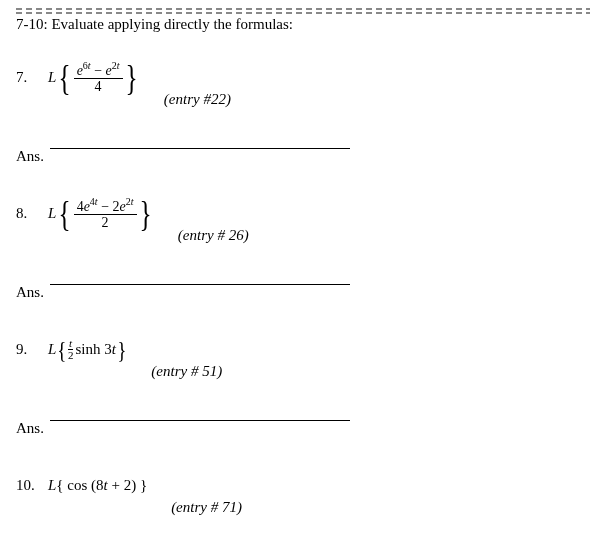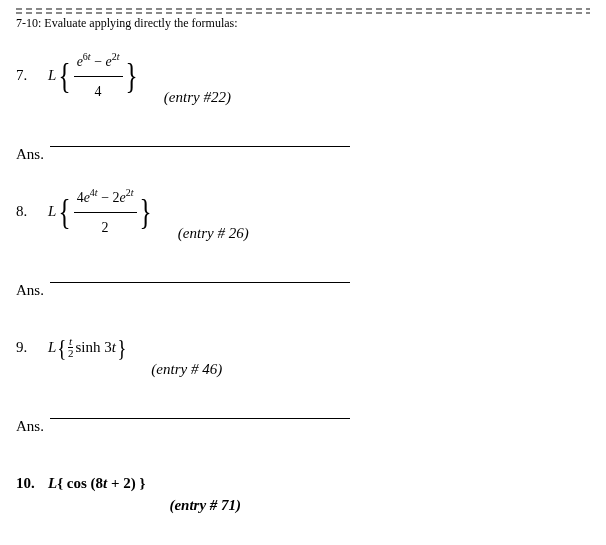--- a/index.html
+++ b/index.html
@@ -17,21 +17,21 @@
       width: 100%;
       height: 6px;
       background-image: repeating-linear-gradient(to right, #888 0 6px, transparent 6px 10px),
                         repeating-linear-gradient(to right, #888 0 6px, transparent 6px 10px);
       background-size: 10px 2px, 10px 2px;
       background-position: 0 0, 0 4px;
       background-repeat: repeat-x, repeat-x;
       margin-bottom: 2px;
     }
     .heading {
-      font-size: 12px;
+      font-size: 15px;
       margin-bottom: 14px;
     }
     .problem-row {
       display: flex;
       align-items: center;
       margin-bottom: 8px;
     }
     .num {
       margin-right: 10px;
       min-width: 22px;
@@ -73,21 +73,20 @@
     .brace-sm {
       font-size: 24px;
       transform: scaleX(0.8);
     }
     .frac {
       display: inline-flex;
       flex-direction: column;
       align-items: center;
       vertical-align: middle;
       font-size: 14px;
-      gap: 7px;
     }
     .frac .fnum { padding: 0 3px; }
     .frac .fbar { width: 100%; border-top: 1px solid #000; }
     .frac .fden { padding: 0 3px; }
     .sup { font-size: 10px; vertical-align: super; }
     .sm-frac {
       display: inline-flex;
       flex-direction: column;
       align-items: center;
       font-size: 11px;
@@ -150,29 +149,29 @@
     <span class="Loperator">L</span>
     <span class="brace brace-sm">{</span>
     <span class="sm-frac">
       <span><i>t</i></span>
       <span class="fbar"></span>
       <span>2</span>
     </span>
     <span>sinh 3<i>t</i></span>
     <span class="brace brace-sm">}</span>
   </span>
-  <span class="entry">(entry # 46)</span>
+  <span class="entry">(entry # 51)</span>
 </div>
 
 <div class="ans-row">
   <span class="ans-label">Ans.</span>
   <span class="ans-line"></span>
 </div>
 
-<div class="problem-row" style="margin-top:4px;font-weight:bold;">
+<div class="problem-row" style="margin-top:4px;">
   <span class="num">10.</span>
   <span class="expr" style="font-size:15px;">
     <span class="Loperator">L</span>
     <span>{ cos&nbsp;(8<i>t</i> + 2) }</span>
   </span>
   <span class="entry">(entry # 71)</span>
 </div>
 
 <div class="ans-row">
   <span class="ans-label">Ans.</span>

